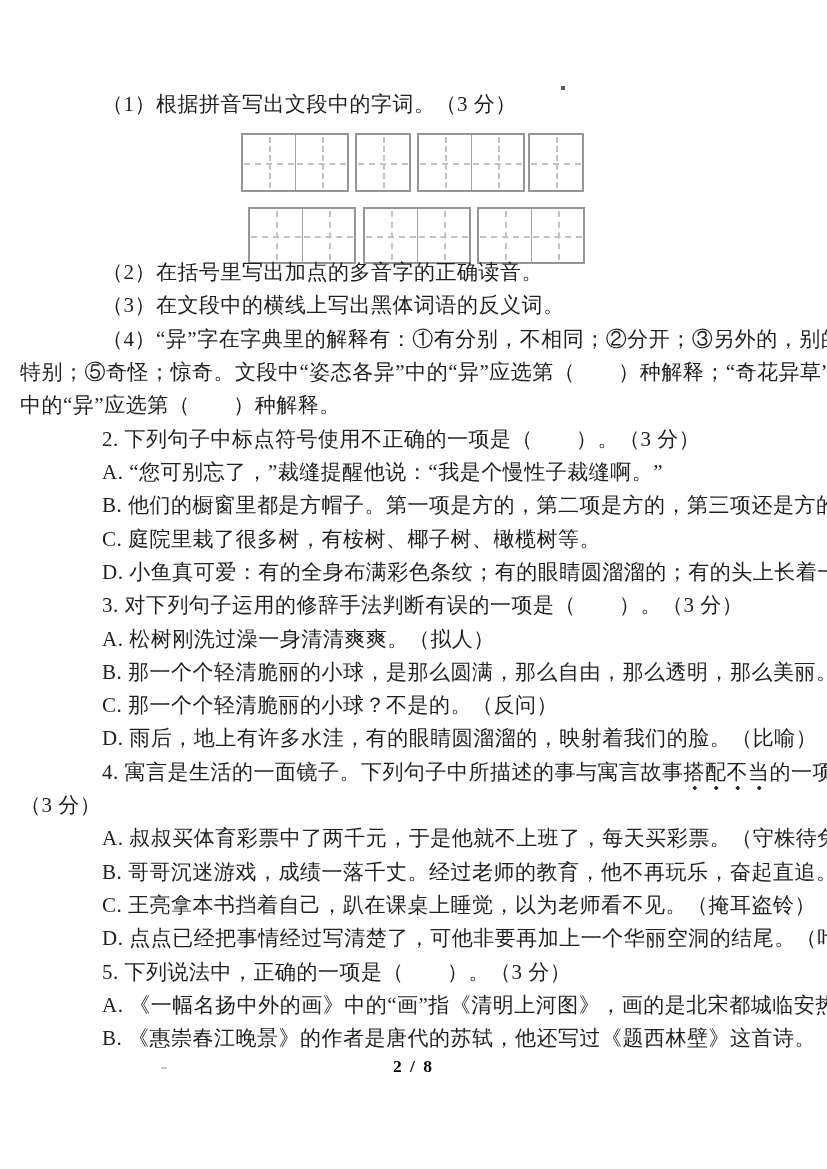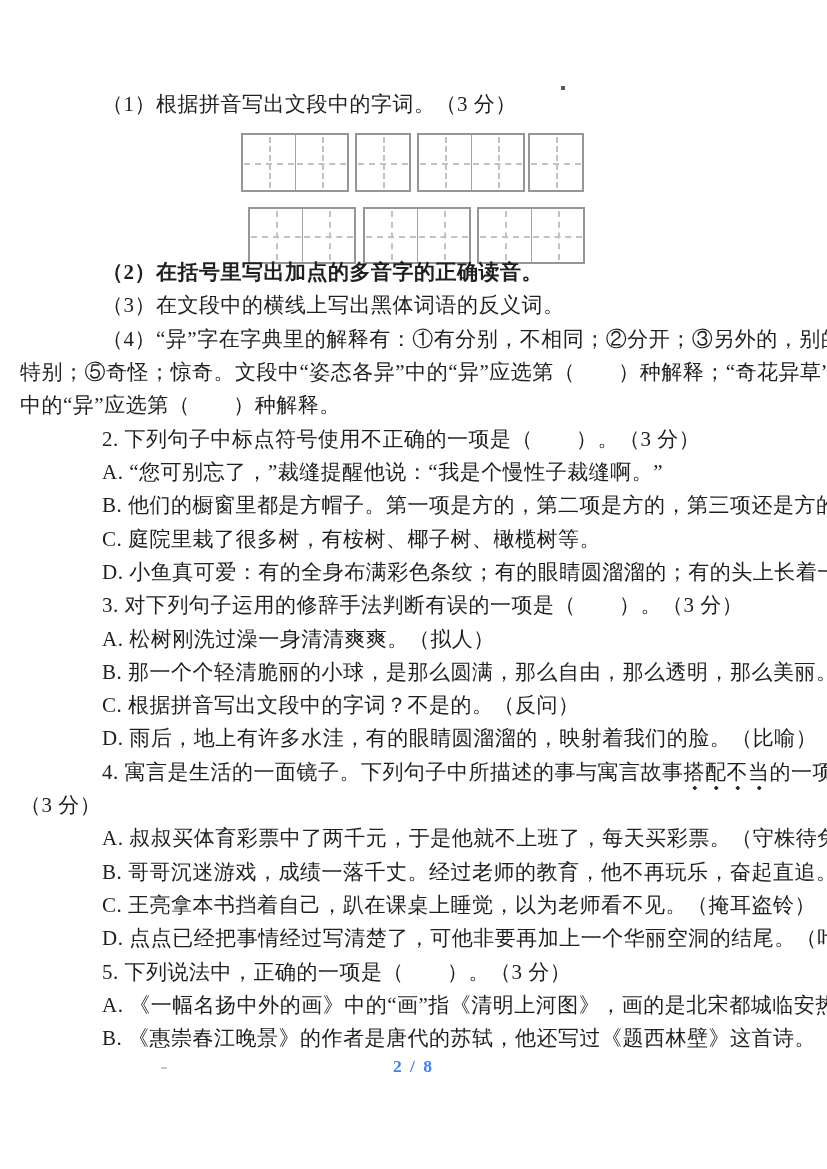--- a/index.html
+++ b/index.html
@@ -48,21 +48,21 @@
     position:absolute; top:50%; left:1px; right:1px; height:0;
     border-top:2px dashed #c2c2c2;
   }
   .footer {
     position:absolute;
     left:0; right:0; top:1056px;
     text-align:center;
     font-weight:bold;
     font-size:17.5px;
     letter-spacing:2px;
-    color:#3b82f6;
+    color:#000000;
   }
   .speck-a { position:absolute; left:561px; top:86px; width:4px; height:4px; background:#5a5a5a; }
   .speck-b { position:absolute; left:161px; top:1067px; width:6px; height:2px; background:#c6c6c6; }
 </style>
 </head>
 <body>
 
 <div class="page">
 
   <div class="tline indent" style="top:87px;">（1）根据拼音写出文段中的字词。（3 分）</div>
@@ -126,34 +126,34 @@
           <div class="hdash"></div>
         </div>
         <div class="grid-cell">
           <div class="vdash"></div>
           <div class="hdash"></div>
         </div>
       </div>
     </div>
 
   <div id="lines-area">
-      <div class="tline indent" style="top: 255px; font-weight: bold;"><span>（2）在括号里写出加点的多音字的正确读音。</span></div>
+      <div class="tline indent" style="top: 255px;"><span>（2）在括号里写出加点的多音字的正确读音。</span></div>
       <div class="tline indent" style="top: 288.32px;"><span>（3）在文段中的横线上写出黑体词语的反义词。</span></div>
       <div class="tline indent" style="top: 321.64px;"><span>（4）“异”字在字典里的解释有：①有分别，不相同；②分开；③另外的，别的；④奇异；</span></div>
       <div class="tline" style="top: 354.96px;"><span>特别；⑤奇怪；惊奇。文段中“姿态各异”中的“异”应选第（　　）种解释；“奇花异草”</span></div>
       <div class="tline" style="top: 388.28px;"><span>中的“异”应选第（　　）种解释。</span></div>
       <div class="tline indent" style="top: 421.6px;"><span>2. 下列句子中标点符号使用不正确的一项是（　　）。（3 分）</span></div>
       <div class="tline indent" style="top: 454.92px;"><span>A. “您可别忘了，”裁缝提醒他说：“我是个慢性子裁缝啊。”</span></div>
       <div class="tline indent" style="top: 488.24px;"><span>B. 他们的橱窗里都是方帽子。第一项是方的，第二项是方的，第三项还是方的……</span></div>
       <div class="tline indent" style="top: 521.56px;"><span>C. 庭院里栽了很多树，有桉树、椰子树、橄榄树等。</span></div>
       <div class="tline indent" style="top: 554.88px;"><span>D. 小鱼真可爱：有的全身布满彩色条纹；有的眼睛圆溜溜的；有的头上长着一簇红缨。</span></div>
       <div class="tline indent" style="top: 588.2px;"><span>3. 对下列句子运用的修辞手法判断有误的一项是（　　）。（3 分）</span></div>
       <div class="tline indent" style="top: 621.52px; text-align: right;"><span>A. 松树刚洗过澡一身清清爽爽。（拟人）</span></div>
       <div class="tline indent" style="top: 654.84px;"><span>B. 那一个个轻清脆丽的小球，是那么圆满，那么自由，那么透明，那么美丽。（排比）</span></div>
-      <div class="tline indent" style="top: 688.16px;"><span>C. 根据拼音写出文段中的字词？不是的。（反问）</span></div>
+      <div class="tline indent" style="top: 688.16px;"><span>C. 那一个个轻清脆丽的小球？不是的。（反问）</span></div>
       <div class="tline indent" style="top: 721.48px;"><span>D. 雨后，地上有许多水洼，有的眼睛圆溜溜的，映射着我们的脸。（比喻）</span></div>
       <div class="tline indent" style="top: 754.8px;"><span>4. 寓言是生活的一面镜子。下列句子中所描述的事与寓言故事</span><span class="emph">搭配不当</span><span>的一项是（　　）。</span></div>
       <div class="tline" style="top: 788.12px; text-align: right;"><span>（3 分）</span></div>
       <div class="tline indent" style="top: 821.44px;"><span>A. 叔叔买体育彩票中了两千元，于是他就不上班了，每天买彩票。（守株待兔）</span></div>
       <div class="tline indent" style="top: 854.76px;"><span>B. 哥哥沉迷游戏，成绩一落千丈。经过老师的教育，他不再玩乐，奋起直追。（亡羊补牢）</span></div>
       <div class="tline indent" style="top: 888.08px;"><span>C. 王亮拿本书挡着自己，趴在课桌上睡觉，以为老师看不见。（掩耳盗铃）</span></div>
       <div class="tline indent" style="top: 921.4px;"><span>D. 点点已经把事情经过写清楚了，可他非要再加上一个华丽空洞的结尾。（叶公好龙）</span></div>
       <div class="tline indent" style="top: 954.72px;"><span>5. 下列说法中，正确的一项是（　　）。（3 分）</span></div>
       <div class="tline indent" style="top: 988.04px;"><span>A. 《一幅名扬中外的画》中的“画”指《清明上河图》，画的是北宋都城临安热闹的场面。</span></div>
       <div class="tline indent" style="top: 1021.36px; text-align: center;"><span>B. 《惠崇春江晚景》的作者是唐代的苏轼，他还写过《题西林壁》这首诗。</span></div>

